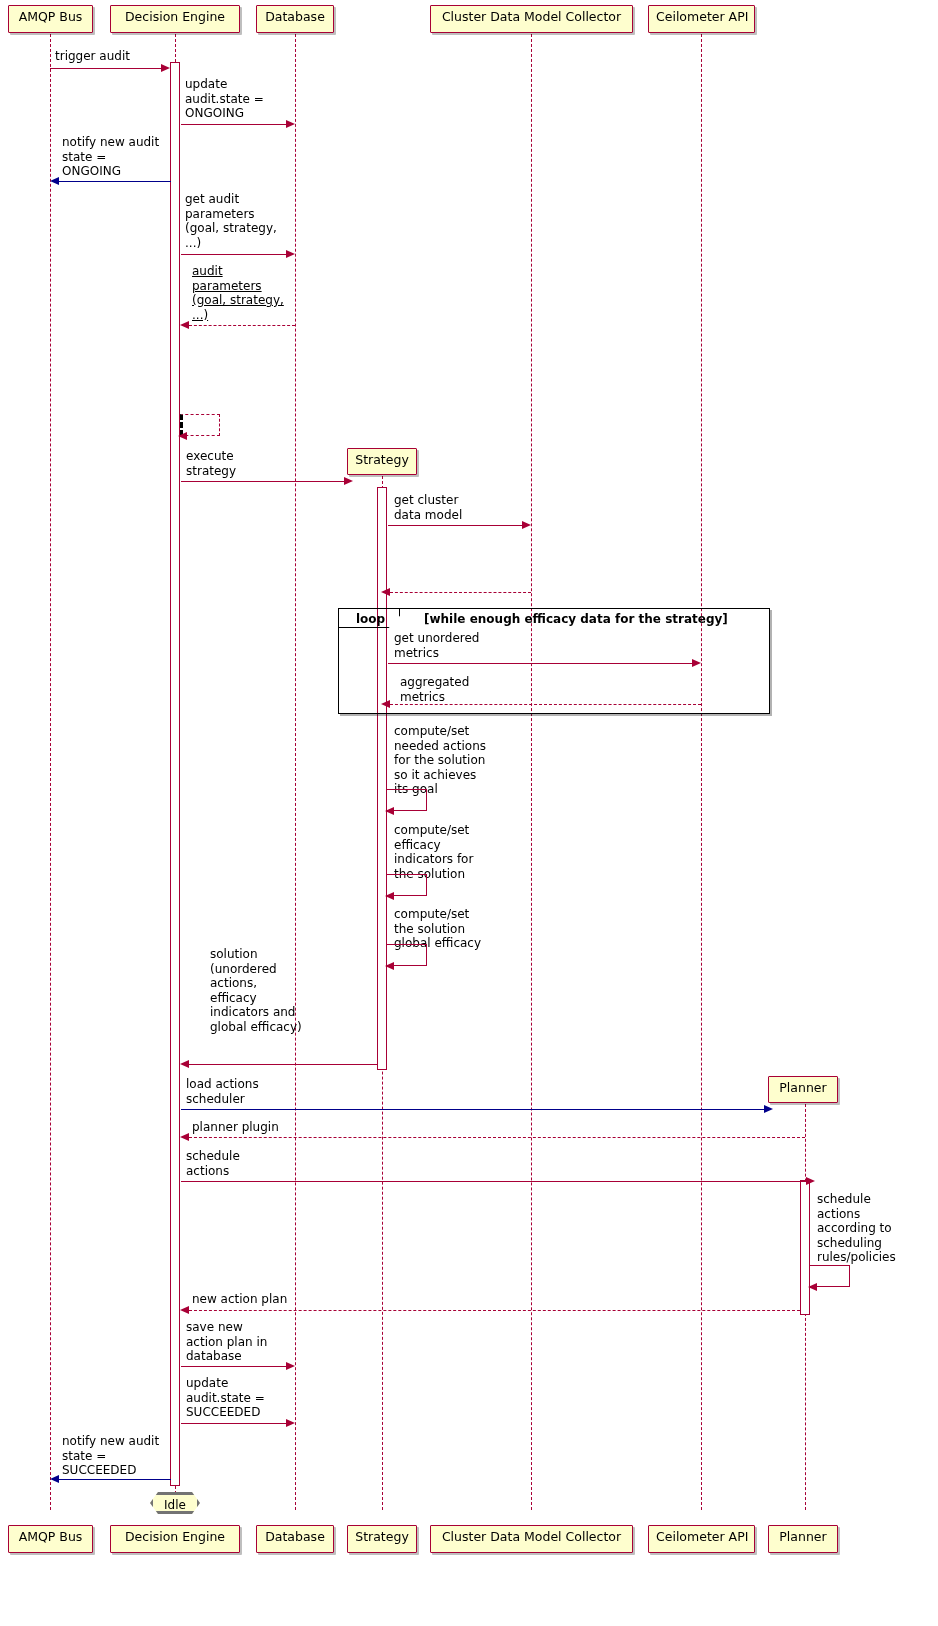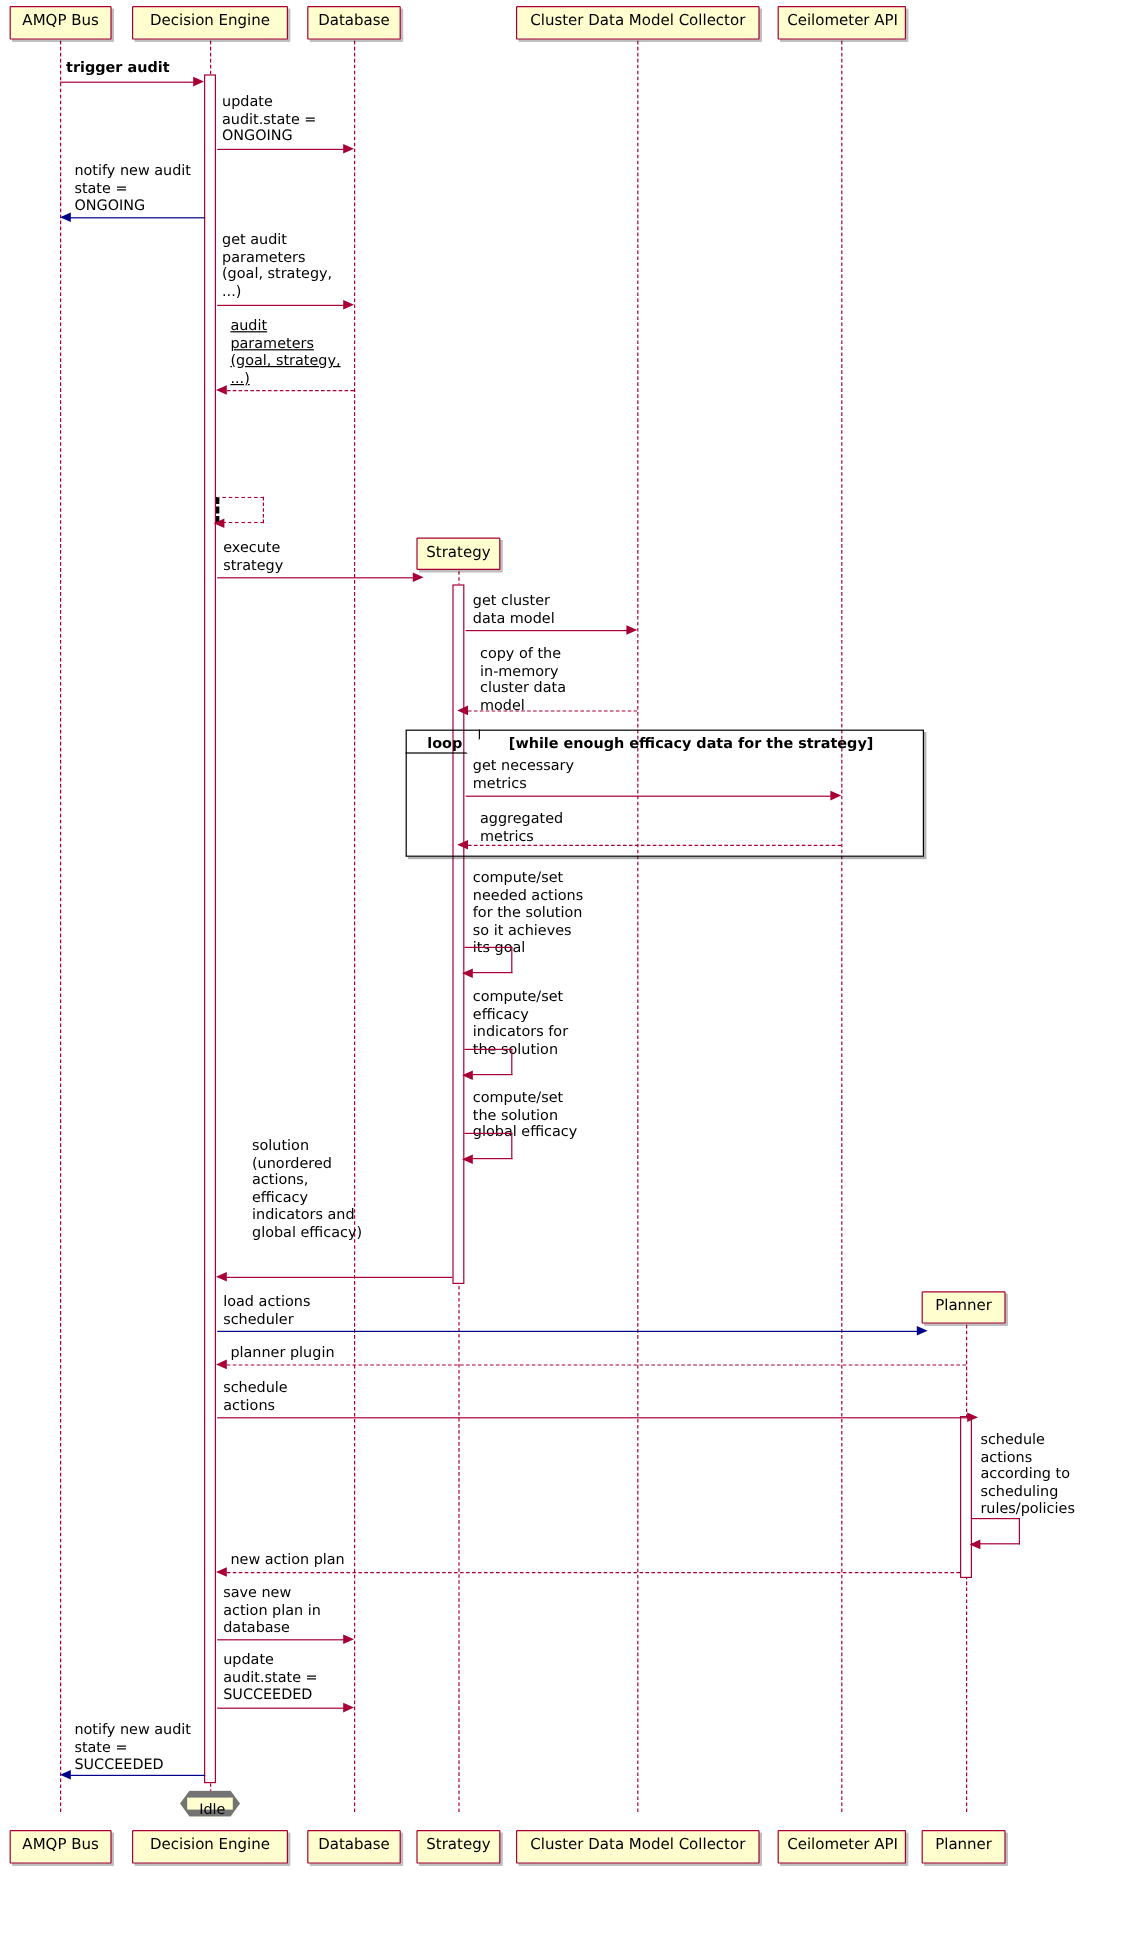--- a/index.html
+++ b/index.html
@@ -115,21 +115,21 @@
   .loop-cond {
     position: absolute;
     font-size: 12px;
     font-weight: bold;
     color: #000000;
     white-space: nowrap;
   }
   .end-marker {
     position: absolute;
     background: #FEFECE;
-    border: 6px solid #737373;
+    border: 3px solid #737373;
     color: #000000;
     font-size: 12px;
     line-height: 1;
     padding: 4px 10px;
     box-sizing: border-box;
     text-align: center;
     white-space: nowrap;
   }
   .hex {
     clip-path: polygon(8px 0, calc(100% - 8px) 0, 100% 50%, calc(100% - 8px) 100%, 8px 100%, 0 50%);
@@ -168,21 +168,21 @@
     <span>Strategy</span>
   </div>
   <div class="lifeline-box" style="left:768px; top:1076px; width:70px; height:27px;">
     <span>Planner</span>
   </div>
 
   <div class="activation" style="left:170px; top:62px; height:1424px;"></div>
   <div class="activation" style="left:377px; top:487px; height:583px;"></div>
   <div class="activation" style="left:800px; top:1180px; height:135px;"></div>
 
-  <div class="msg-label" style="left:55px; top:49px; width:130px;font-weight:bold;">trigger audit</div>
+  <div class="msg-label" style="left:55px; top:49px; width:130px;">trigger audit</div>
   <div class="msg-line" style="left:50px; top:68px; width:112px;"></div>
   <div class="arrow-head arrow-right" style="left:161px; top:64px;"></div>
 
   <div class="msg-label" style="left:185px; top:77px; width:115px;">update
 audit.state =
 ONGOING</div>
   <div class="msg-line" style="left:181px; top:124px; width:106px;"></div>
   <div class="arrow-head arrow-right" style="left:286px; top:120px;"></div>
 
   <div class="msg-label" style="left:62px; top:135px; width:120px;">notify new audit
@@ -211,34 +211,30 @@
   <div class="msg-label" style="left:186px; top:449px; width:120px;">execute
 strategy</div>
   <div class="msg-line" style="left:181px; top:481px; width:164px;"></div>
   <div class="arrow-head arrow-right" style="left:344px; top:477px;"></div>
 
   <div class="msg-label" style="left:394px; top:493px; width:135px;">get cluster
 data model</div>
   <div class="msg-line" style="left:388px; top:525px; width:135px;"></div>
   <div class="arrow-head arrow-right" style="left:522px; top:521px;"></div>
 
-  <div class="msg-label" style="left:400px; top:537px; width:130px;">copy of the
-in-memory
-cluster data
-model</div>
   <div class="msg-line dashed" style="left:390px; top:592px; width:141px;"></div>
   <div class="arrow-head arrow-left" style="left:381px; top:588px;"></div>
 
   <div class="loop-frame" style="left:338px; top:608px; width:432px; height:106px;"></div>
   <div class="loop-tab" style="left:338px; top:608px; width:62px; height:20px;"></div>
   <div class="loop-tab-clip" style="left:392px; top:619px; width:16px; height:16px;"></div>
   <div class="loop-label" style="left:356px; top:612px;">loop</div>
   <div class="loop-cond" style="left:424px; top:612px;">[while enough efficacy data for the strategy]</div>
 
-  <div class="msg-label" style="left:394px; top:631px; width:140px;">get necessary
+  <div class="msg-label" style="left:394px; top:631px; width:140px;">get unordered
 metrics</div>
   <div class="msg-line" style="left:388px; top:663px; width:305px;"></div>
   <div class="arrow-head arrow-right" style="left:692px; top:659px;"></div>
 
   <div class="msg-label" style="left:400px; top:675px; width:140px;">aggregated
 metrics</div>
   <div class="msg-line dashed" style="left:390px; top:704px; width:311px;"></div>
   <div class="arrow-head arrow-left" style="left:381px; top:700px;"></div>
 
   <div class="msg-label" style="left:394px; top:724px; width:135px;">compute/set

